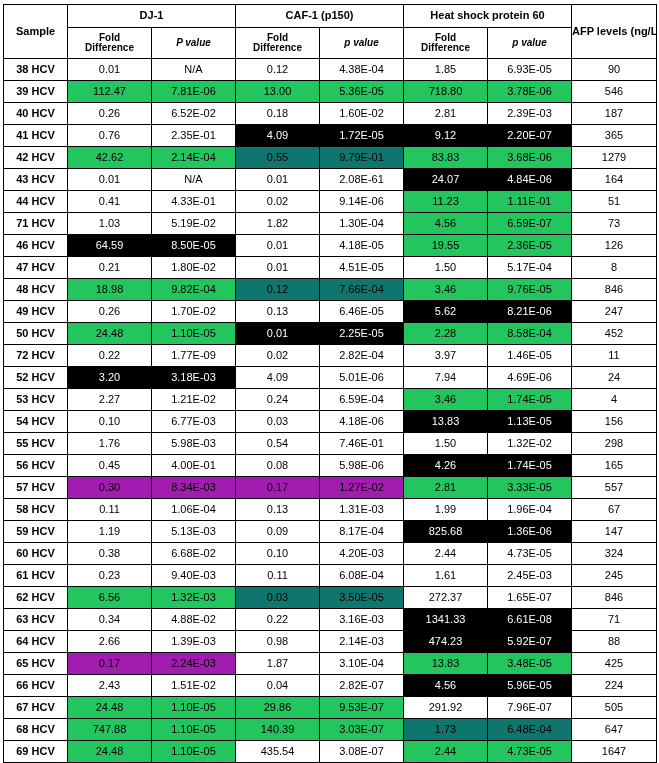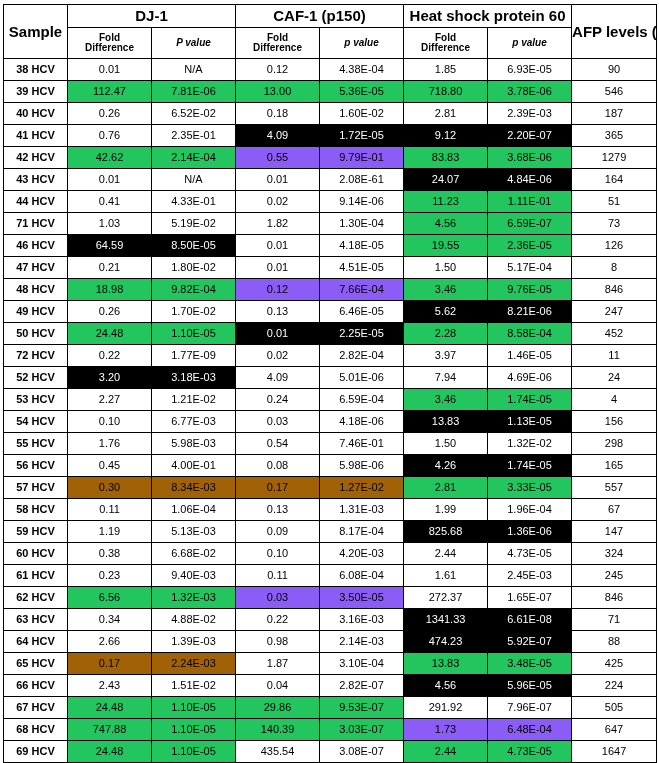--- a/index.html
+++ b/index.html
@@ -29,21 +29,21 @@
     vertical-align: middle;
     padding: 0;
     height: 21px;
     line-height: 1.05;
     overflow: hidden;
     white-space: nowrap;
   }
   
   tr.grp th {
     font-weight: bold;
-    font-size: 15px;
+    font-size: 11px;
     height: 22px;
   }
   tr.sub th {
     font-weight: bold;
     font-size: 10px;
     height: 30px;
   }
   th.sample-head {
     font-weight: bold;
     font-size: 11.5px;
@@ -58,22 +58,22 @@
   col.c-afp    { width: 85px; }
 
   td.sample {
     font-weight: bold;
     font-size: 11px;
     text-align: center;
   }
   
   .sh-0 { background: #ffffff; color: #000000; }
   .sh-1 { background: #22c55e; color: #000000; }
-  .sh-2 { background: #a16207; color: #000000; }
-  .sh-3 { background: #8b5cf6; color: #000000; }
+  .sh-2 { background: #a21caf; color: #000000; }
+  .sh-3 { background: #0f766e; color: #000000; }
   .sh-5 { background: #000000; color: #ffffff; }
   .two-line { line-height: 1.15; }
 </style>
 </head>
 <body>
 
 <div id="wrap">
   <table class="grid">
     <colgroup>
       <col class="c-sample">

